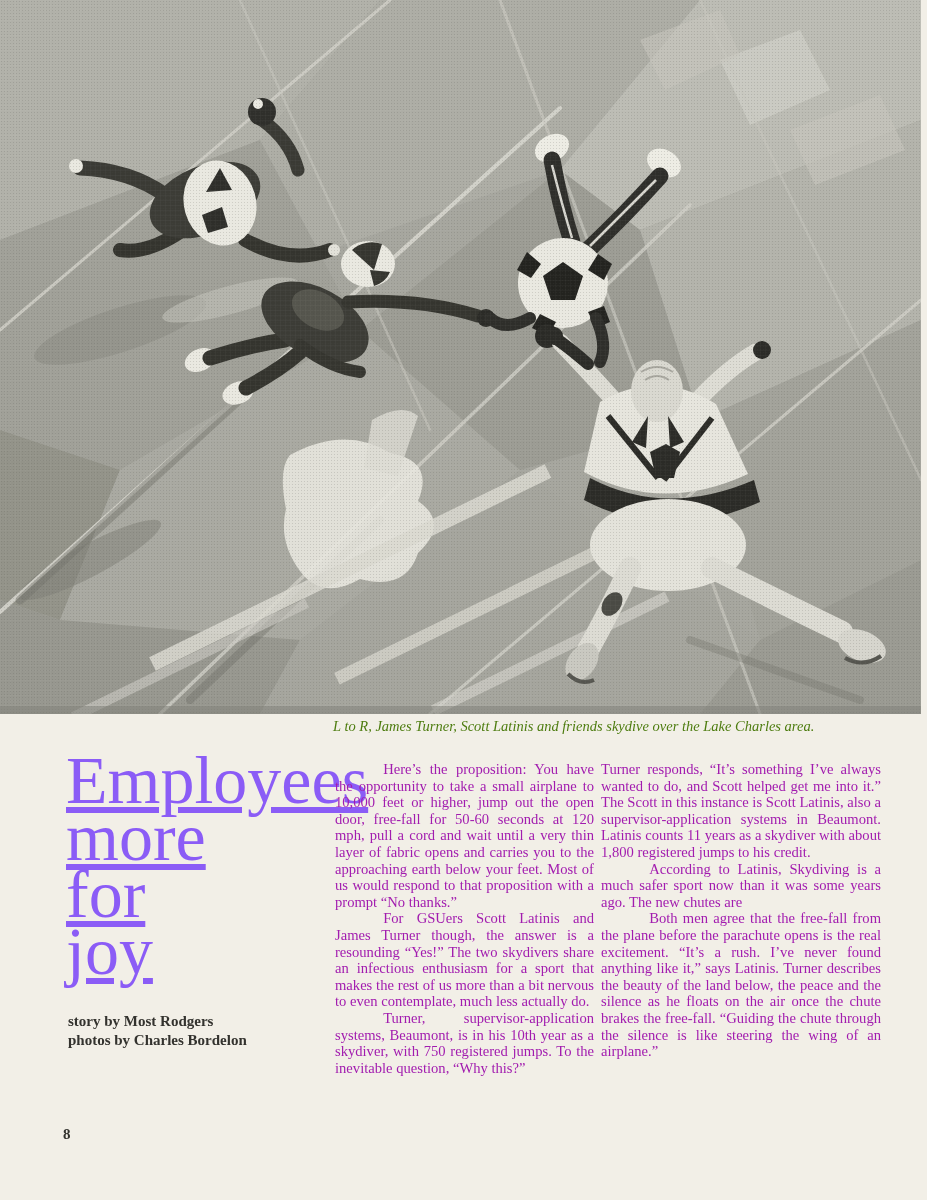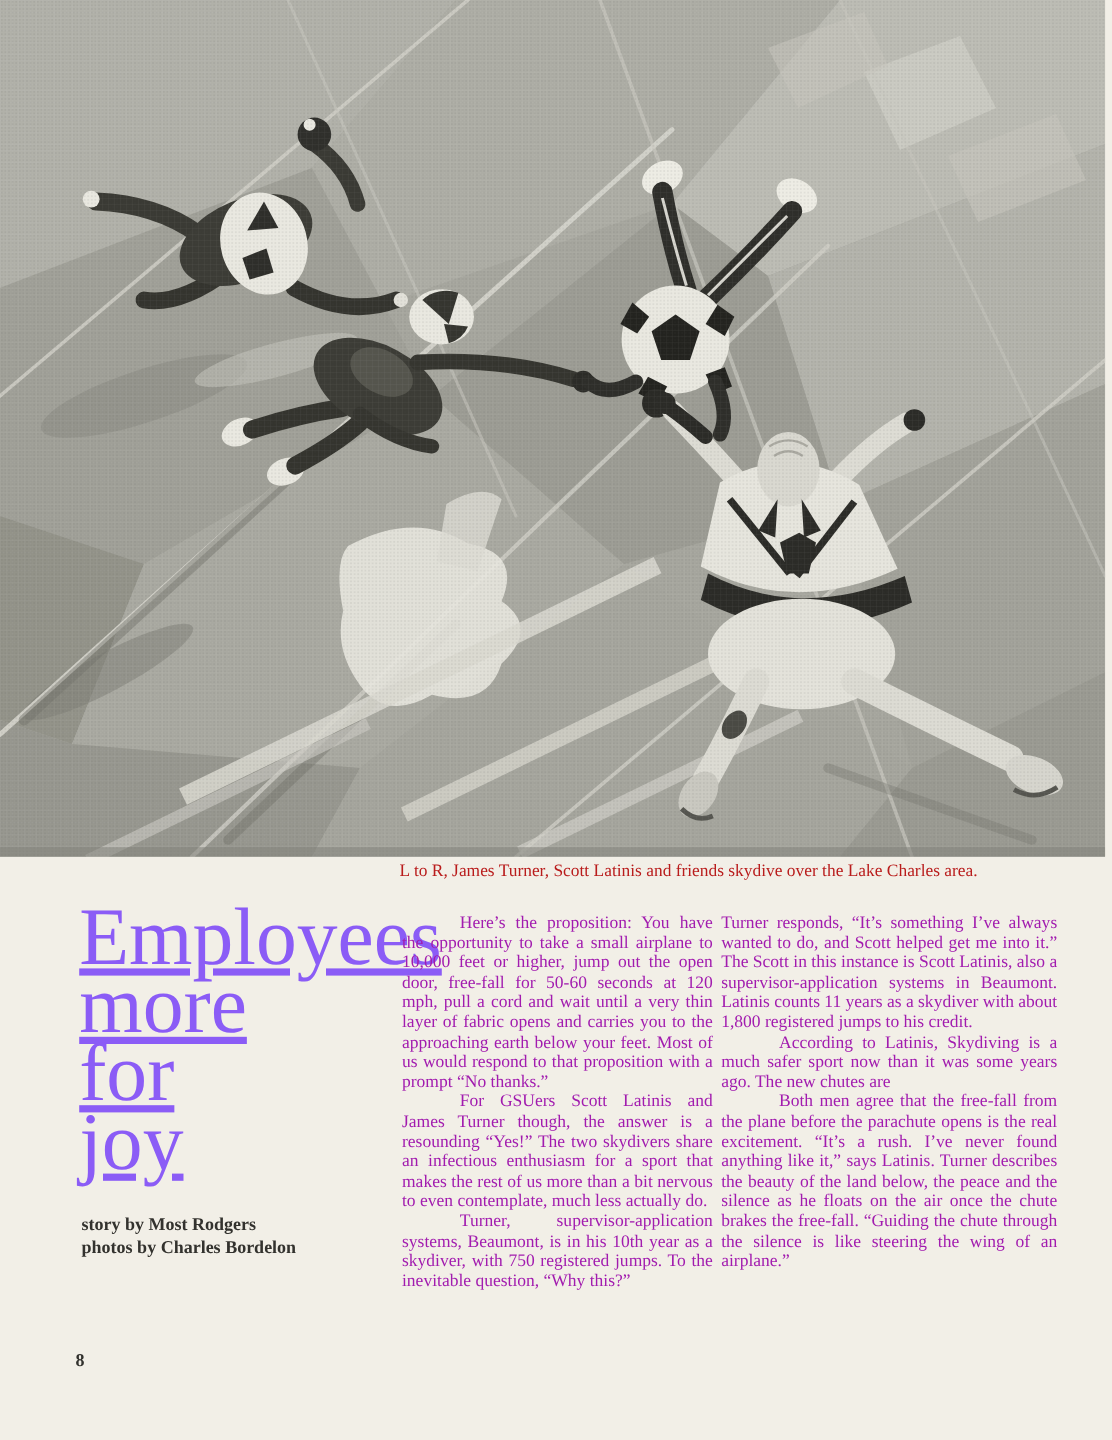--- a/index.html
+++ b/index.html
@@ -11,21 +11,21 @@
     font-family:"Liberation Serif", serif;
     color:#2b2a27;
   }
   .photo-wrap{
     position:absolute;left:0;top:0;width:921px;height:714px;
     margin:0;
   }
   .photo-wrap svg{display:block;}
   .caption{
     position:absolute;left:333px;top:717px;width:580px;
-    font-size:14.5px;line-height:18px;color:#b91c1c;
+    font-style:italic;font-size:14.5px;line-height:18px;color:#4d7c0f;
   }
   .headline{
     position:absolute;left:66px;top:752px;width:260px;
     font-size:68px;line-height:57px;font-weight:400;
     color:#8b5cf6;letter-spacing:0px;margin:0;text-decoration:underline;
   }
   .headline span{display:block;}
   .byline{
     position:absolute;left:68px;top:1012px;width:260px;
     font-weight:bold;font-size:15px;line-height:19px;color:#33322e;

